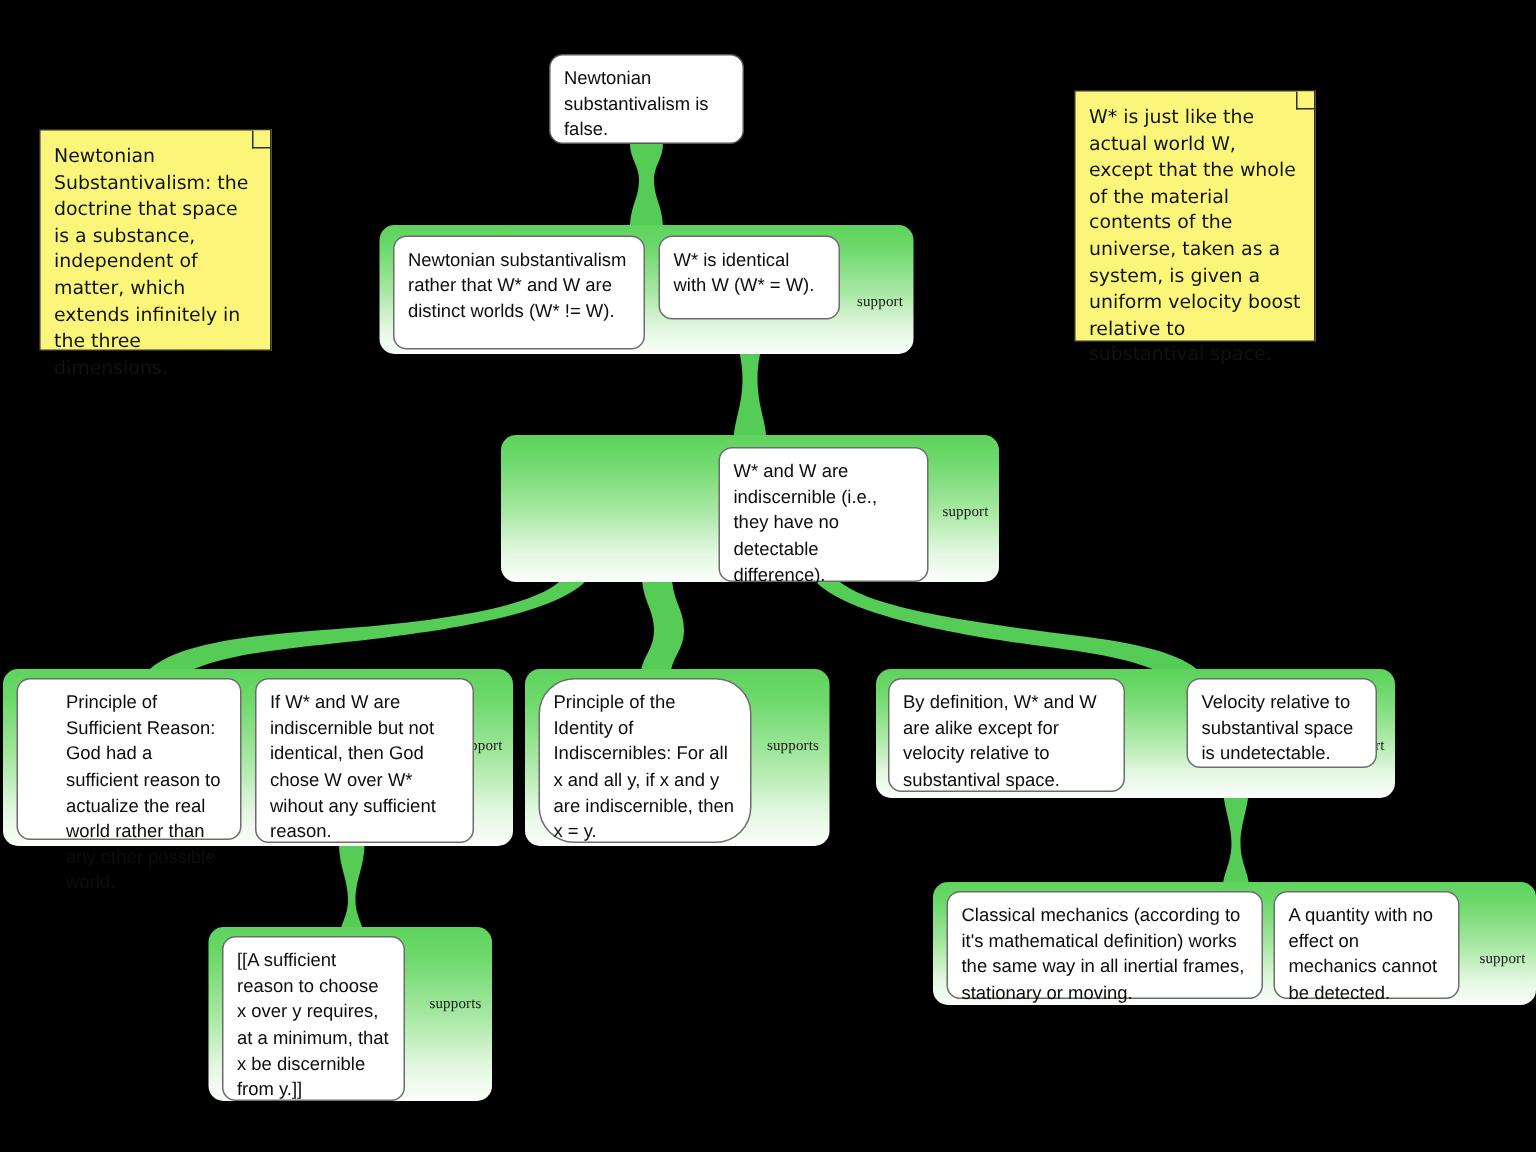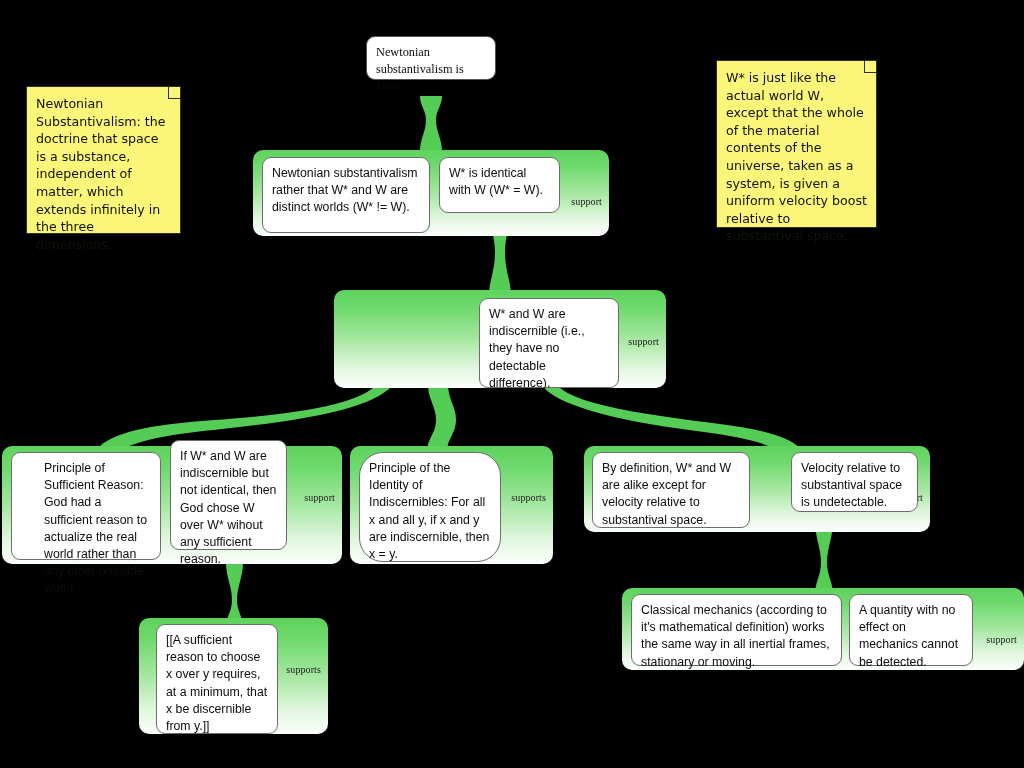--- a/index.html
+++ b/index.html
@@ -98,21 +98,21 @@
       <path d="M428,384 C428,400 436,406 436,420 C436,434 427,438 427,452 L447,452 C447,438 456,434 456,420 C456,406 448,400 448,384 Z"></path>
 
       <path d="M556,384 C572,404 640,414 720,424 C760,429 788,436 800,448 L784,454 C766,442 740,437 704,432 C624,422 564,408 544,388 Z"></path>
 
       <path d="M226,562 C226,578 232,586 232,600 C232,612 226,616 226,628 L243,628 C243,616 237,612 237,600 C237,586 243,578 243,562 Z"></path>
 
       <path d="M815,520 C815,538 821,548 821,562 C821,576 815,582 815,594 L833,594 C833,582 827,576 827,562 C827,548 833,538 833,520 Z"></path>
     </g>
   </svg>
 
-  <div class="claim top-claim" style="left:366px; top:36px; width:130px; height:44px;font-family:Liberation Serif, serif;">
+  <div class="claim top-claim" style="left:366px; top:36px; width:130px; height:60px;">
     <span>Newtonian substantivalism is false.</span>
   </div>
 
   <div class="note" style="left:26px; top:86px; width:155px; height:148px;">
     <span>Newtonian Substantivalism: the doctrine that space is a substance, independent of matter, which extends infinitely in the three dimensions.</span>
   </div>
 
   <div class="note" style="left:716px; top:60px; width:161px; height:168px;">
     <span>W* is just like the actual world W, except that the whole of the material contents of the universe, taken as a system, is given a uniform velocity boost relative to substantival space.</span>
   </div>
@@ -133,21 +133,21 @@
   <div class="claim" style="left:479px; top:298px; width:140px; height:90px;">
     <span>W* and W are indiscernible (i.e., they have no detectable difference).</span>
   </div>
 
   <div class="group" style="left:2px; top:446px; width:340px; height:118px;">
     <span class="group-label">support</span>
   </div>
   <div class="claim" style="left:11px; top:452px; width:150px; height:108px;padding-left:32px;">
     <span>Principle of Sufficient Reason: God had a sufficient reason to actualize the real world rather than any other possible world.</span>
   </div>
-  <div class="claim" style="left:170px; top:440px; width:117px; height:110px;">
+  <div class="claim" style="left:170px; top:452px; width:146px; height:110px;">
     <span>If W* and W are indiscernible but not identical, then God chose W over W* wihout any sufficient reason.</span>
   </div>
 
   <div class="group" style="left:350px; top:446px; width:203px; height:118px;">
     <span class="group-label">supports</span>
   </div>
   <div class="claim" style="left:359px; top:452px; width:142px; height:110px;border-radius:24px;">
     <span>Principle of the Identity of Indiscernibles: For all x and all y, if x and y are indiscernible, then x = y.</span>
   </div>
 
@@ -157,21 +157,21 @@
   <div class="claim" style="left:592px; top:452px; width:158px; height:76px;">
     <span>By definition, W* and W are alike except for velocity relative to substantival space.</span>
   </div>
   <div class="claim" style="left:759px; top:452px; width:127px; height:60px;margin-left:32px;">
     <span>Velocity relative to substantival space is undetectable.</span>
   </div>
 
   <div class="group" style="left:139px; top:618px; width:189px; height:116px;">
     <span class="group-label">supports</span>
   </div>
-  <div class="claim" style="left:148px; top:624px; width:122px; height:110px;margin-left:8px;">
+  <div class="claim" style="left:148px; top:624px; width:122px; height:110px;">
     <span>[[A sufficient reason to choose x over y requires, at a minimum, that x be discernible from y.]]</span>
   </div>
 
   <div class="group" style="left:622px; top:588px; width:402px; height:82px;">
     <span class="group-label">support</span>
   </div>
   <div class="claim" style="left:631px; top:594px; width:211px; height:72px;">
     <span>Classical mechanics (according to it's mathematical definition) works the same way in all inertial frames, stationary or moving.</span>
   </div>
   <div class="claim" style="left:849px; top:594px; width:124px; height:72px;">

